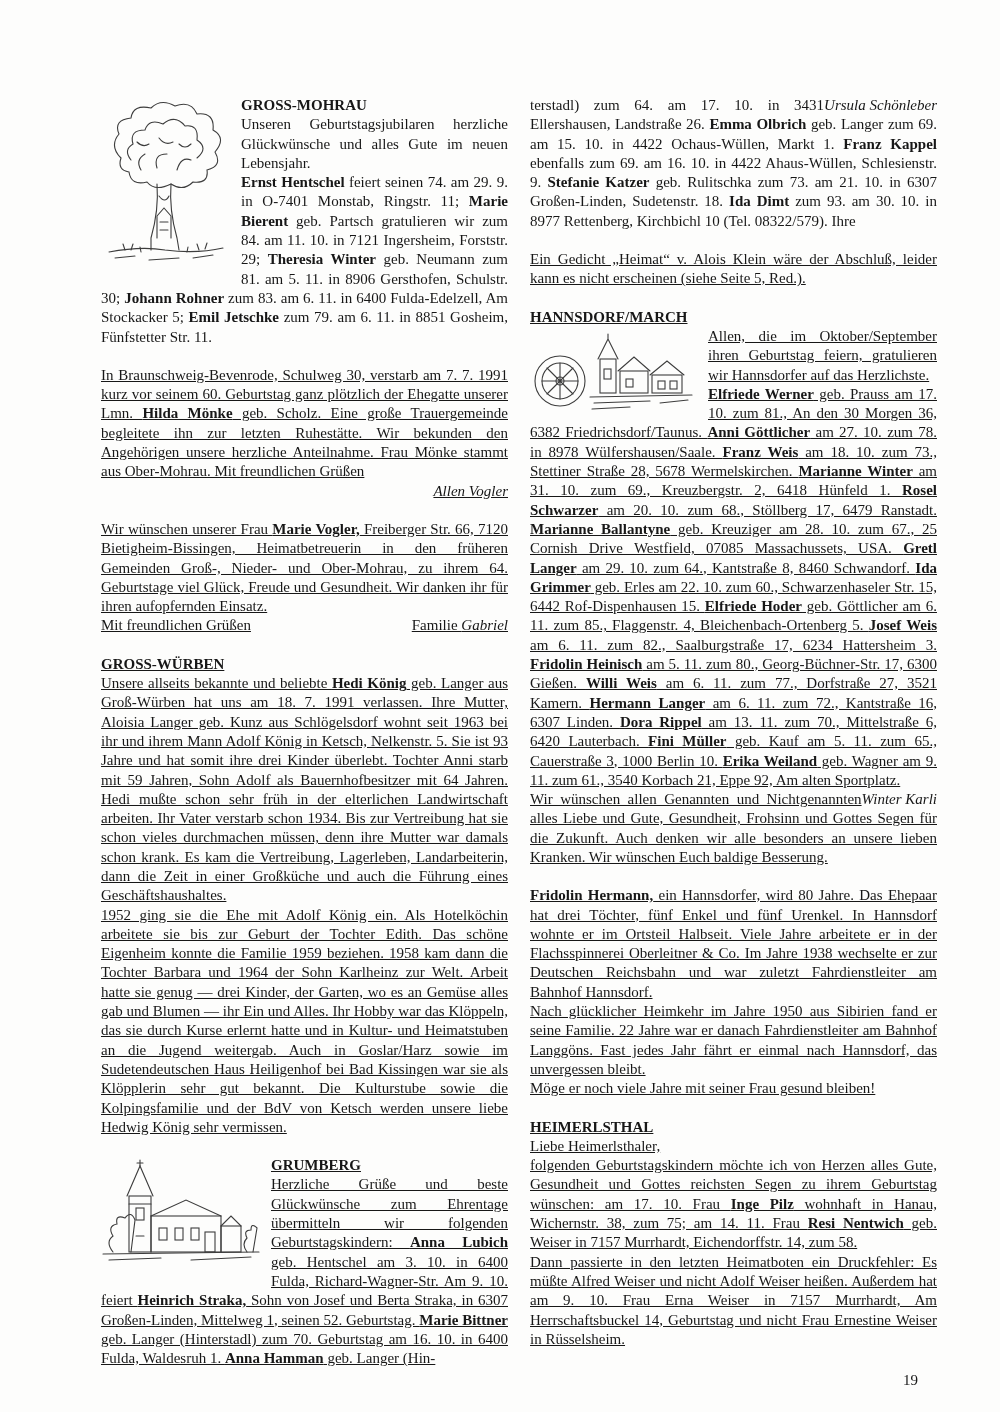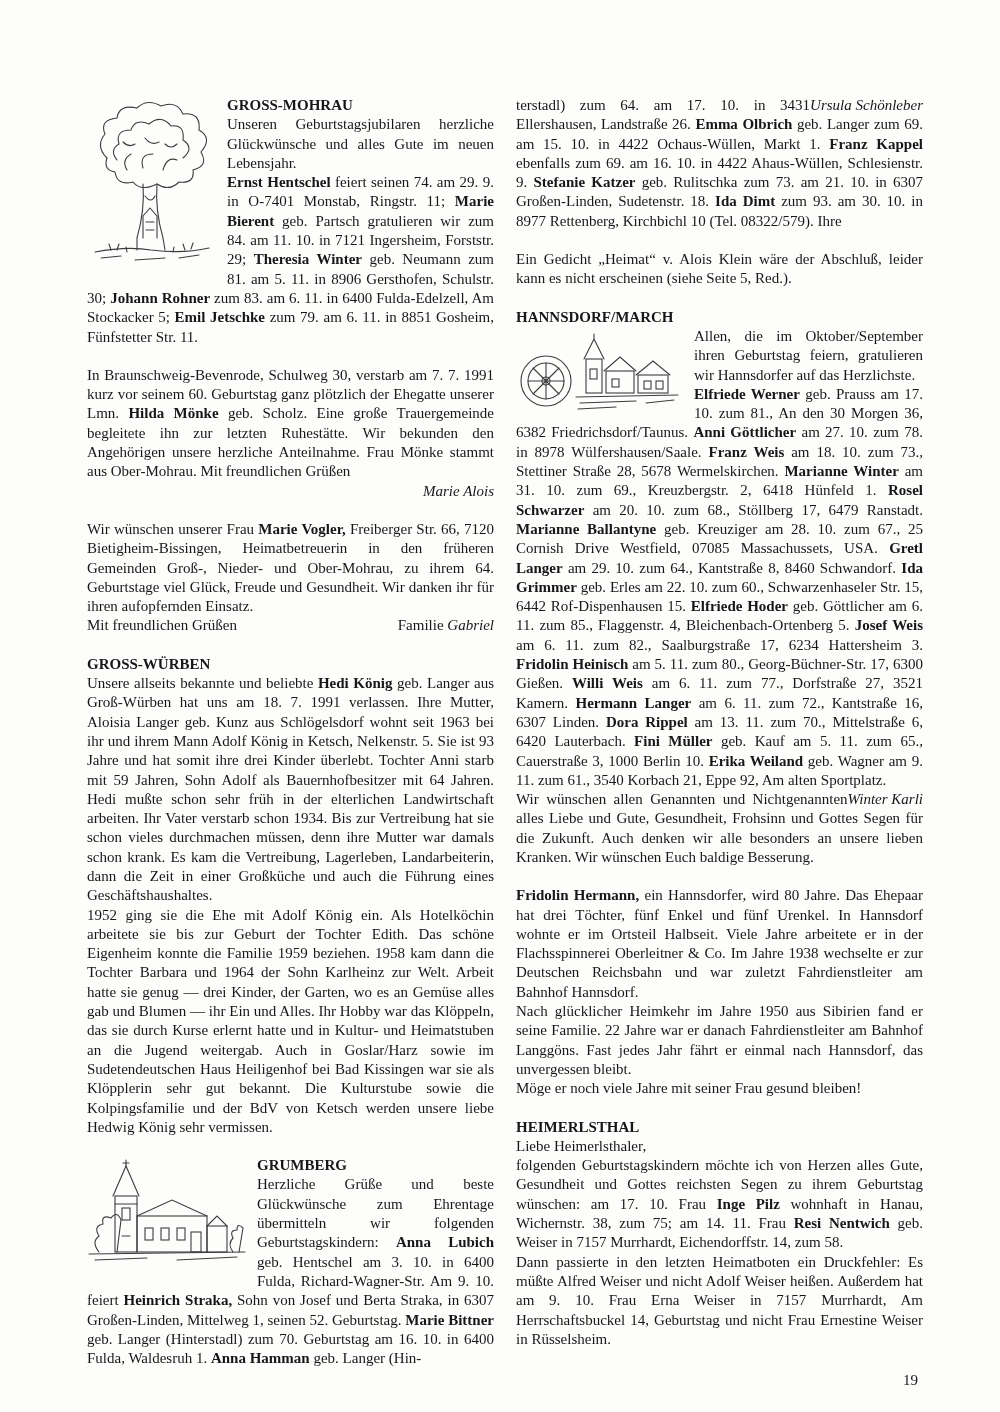--- a/index.html
+++ b/index.html
@@ -9,34 +9,34 @@
     width:1000px;
     height:1412px;
     margin:0 auto;
     background:#fdfdfc;
     font-family:"Liberation Serif","DejaVu Serif",serif;
     color:#171717;
     overflow:hidden;
   }
   .columns {
     position:absolute;
-    left:87px;
+    left:101px;
     top:96px;
     width:836px;
     display:flex;
     gap:22px;
   }
   .col {
     width:407px;
     font-size:15px;
     line-height:19.3px;
     text-align:justify;
   }
   section { overflow:hidden; } 
-  .gap { margin-top:19px; }
+  .gap { margin-top:19px;text-decoration:underline; }
   h3.sec {
     font-size:15px;
     font-weight:bold;
     text-align:left;
     line-height:19.3px;
   }
   h3.sec.after-float { text-align:left; }
   p.block { margin:0; }
   .illus {
     float:left;
@@ -93,21 +93,21 @@
             </g>
           </svg>
         </div>
         <h3 class="sec after-float">GROSS-MOHRAU</h3>
         <p class="block">Unseren Geburtstagsjubilaren herzliche Glückwünsche und alles Gute im neuen Lebensjahr.</p>
         <p class="block"><b>Ernst Hentschel</b> feiert seinen 74. am 29. 9. in O-7401 Monstab, Ringstr. 11; <b>Marie Bierent</b> geb. Partsch gratulieren wir zum 84. am 11. 10. in 7121 Ingersheim, Forststr. 29; <b>Theresia Winter</b> geb. Neumann zum 81. am 5. 11. in 8906 Gersthofen, Schulstr. 30; <b>Johann Rohner</b> zum 83. am 6. 11. in 6400 Fulda-Edelzell, Am Stockacker 5; <b>Emil Jetschke</b> zum 79. am 6. 11. in 8851 Gosheim, Fünfstetter Str. 11.</p>
       </section>
 
       <section class="gap">
         <p class="block">In Braunschweig-Bevenrode, Schulweg 30, verstarb am 7. 7. 1991 kurz vor seinem 60. Geburtstag ganz plötzlich der Ehegatte unserer Lmn. <b>Hilda Mönke</b> geb. Scholz. Eine große Trauergemeinde begleitete ihn zur letzten Ruhestätte. Wir bekunden den Angehörigen unsere herzliche Anteilnahme. Frau Mönke stammt aus Ober-Mohrau. Mit freundlichen Grüßen</p>
-        <p class="sig-right"><i>Marie Alois</i></p>
+        <p class="sig-right"><i>Allen Vogler</i></p>
       </section>
 
       <section class="gap">
         <p class="block">Wir wünschen unserer Frau <b>Marie Vogler,</b> Freiberger Str. 66, 7120 Bietigheim-Bissingen, Heimatbetreuerin in den früheren Gemeinden Groß-, Nieder- und Ober-Mohrau, zu ihrem 64. Geburtstage viel Glück, Freude und Gesundheit. Wir danken ihr für ihren aufopfernden Einsatz.</p>
         <p class="closing-line">
           <span>Mit freundlichen Grüßen</span>
           <span>Familie <i>Gabriel</i></span>
         </p>
       </section>
 

